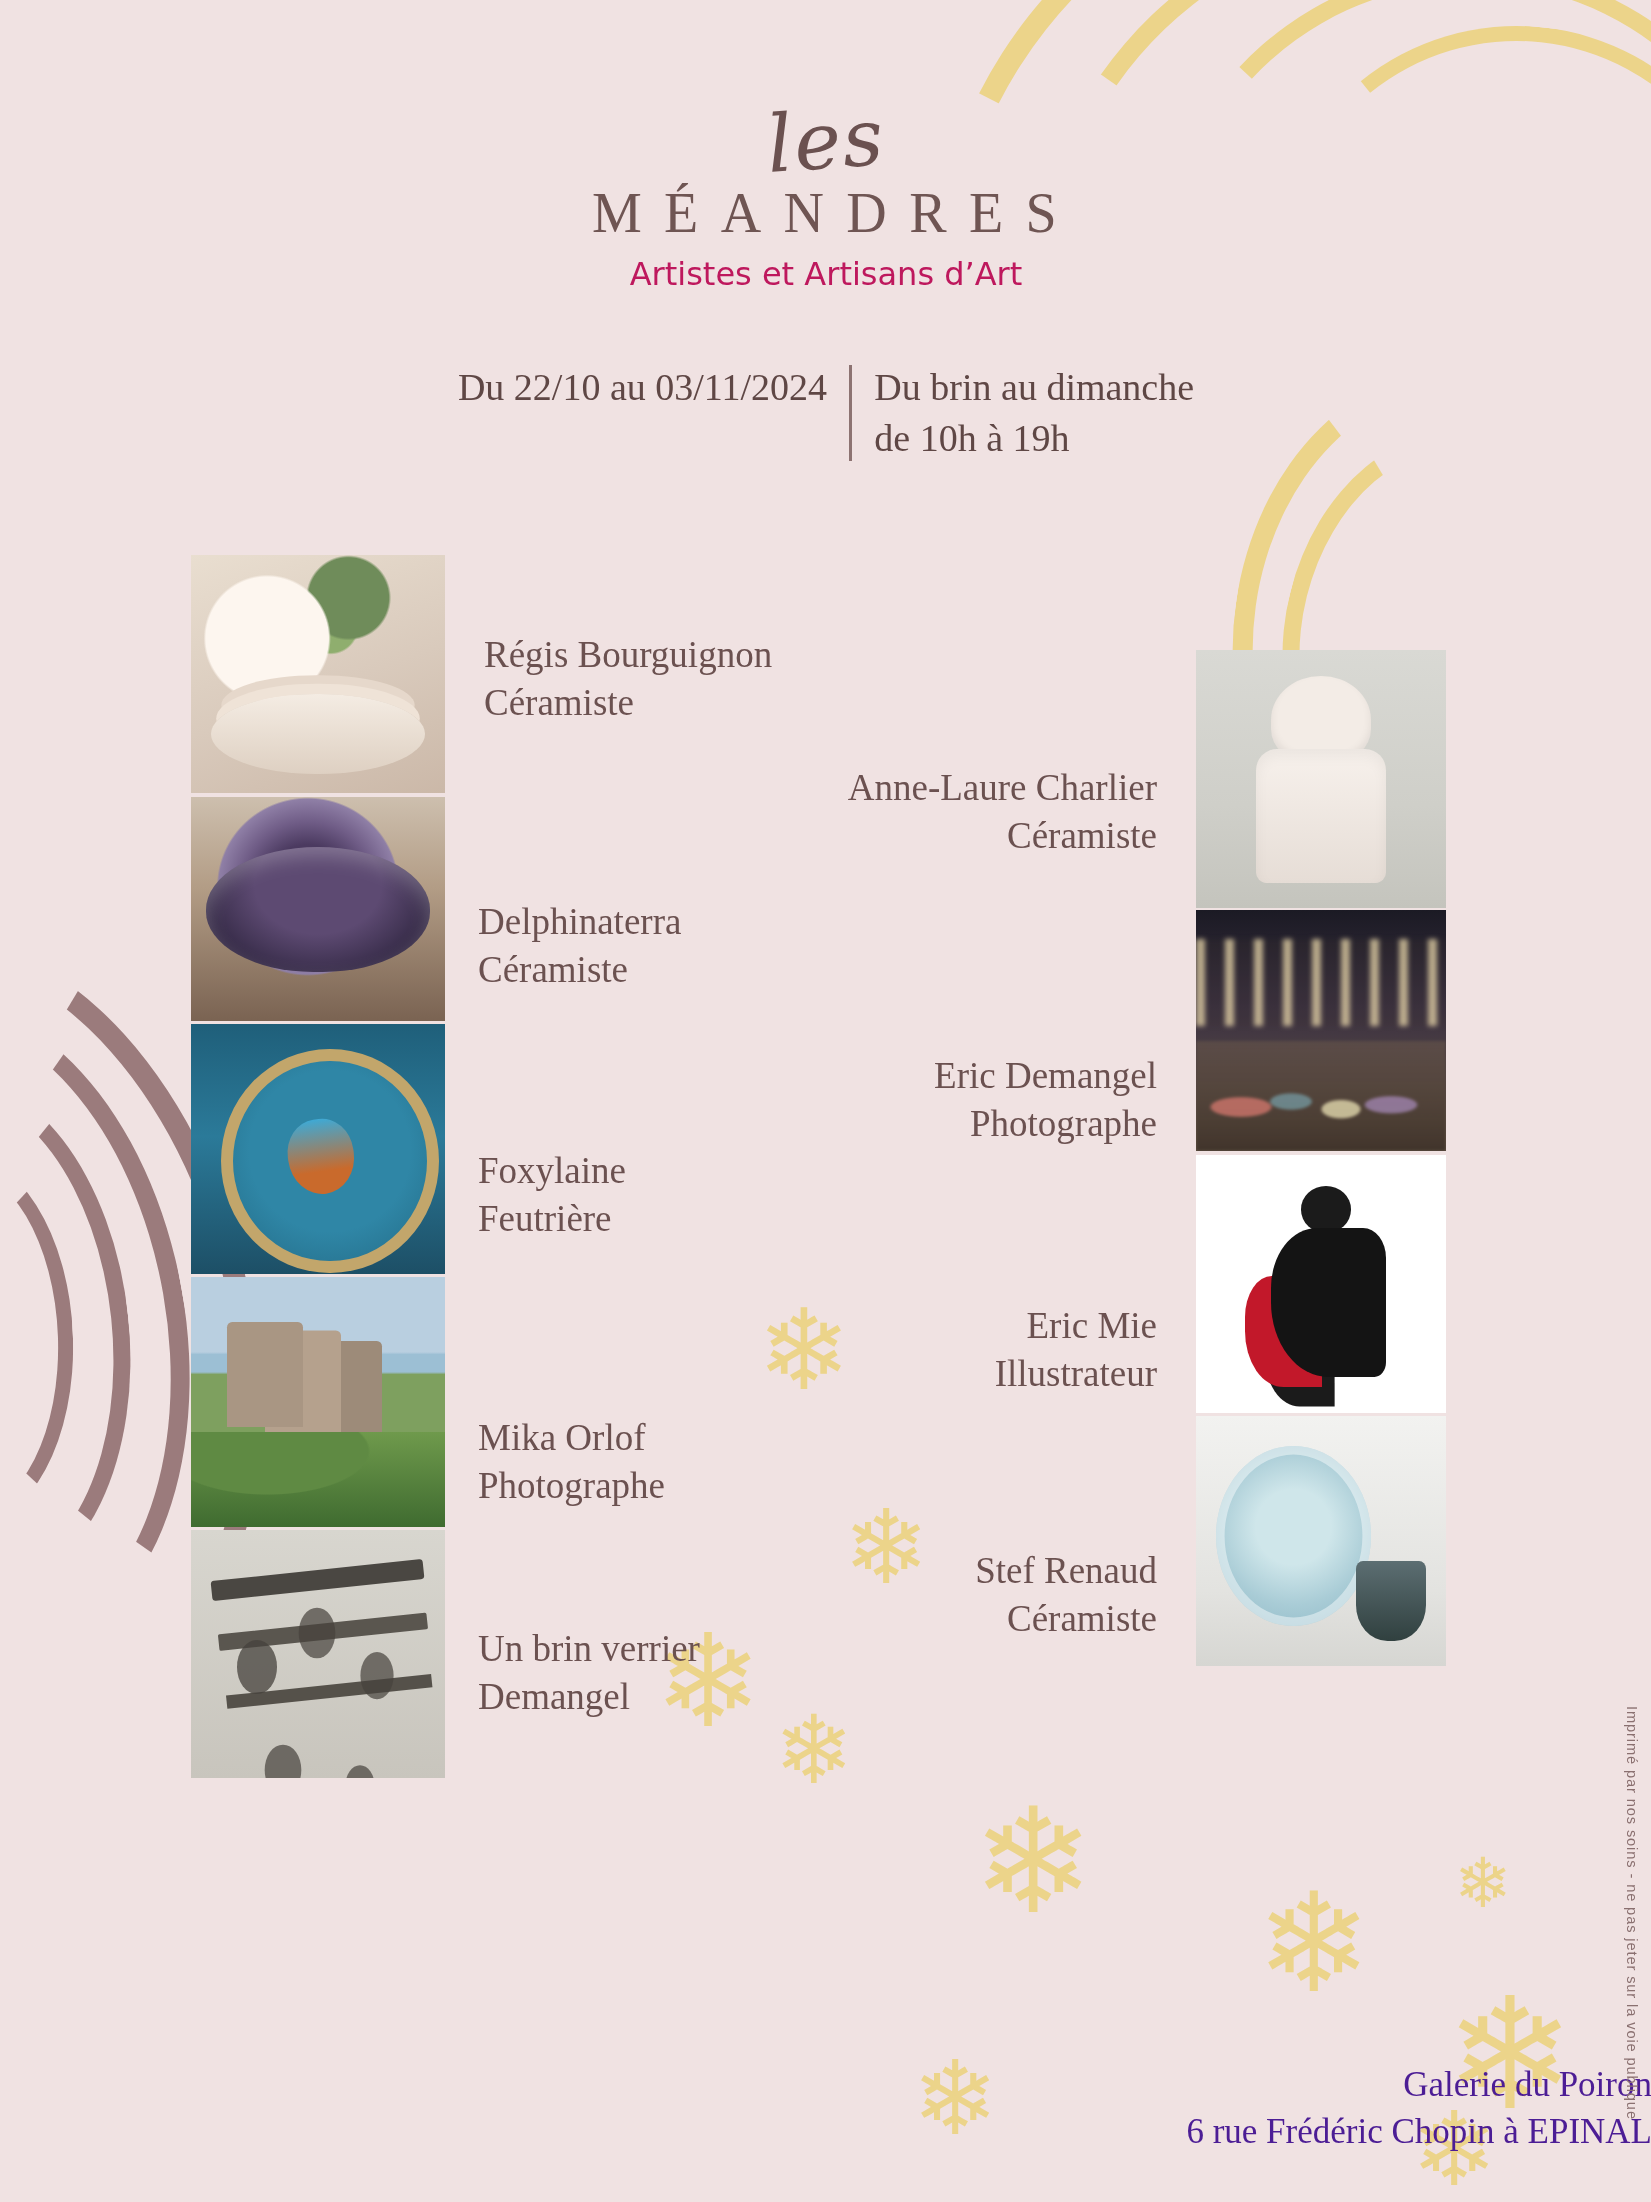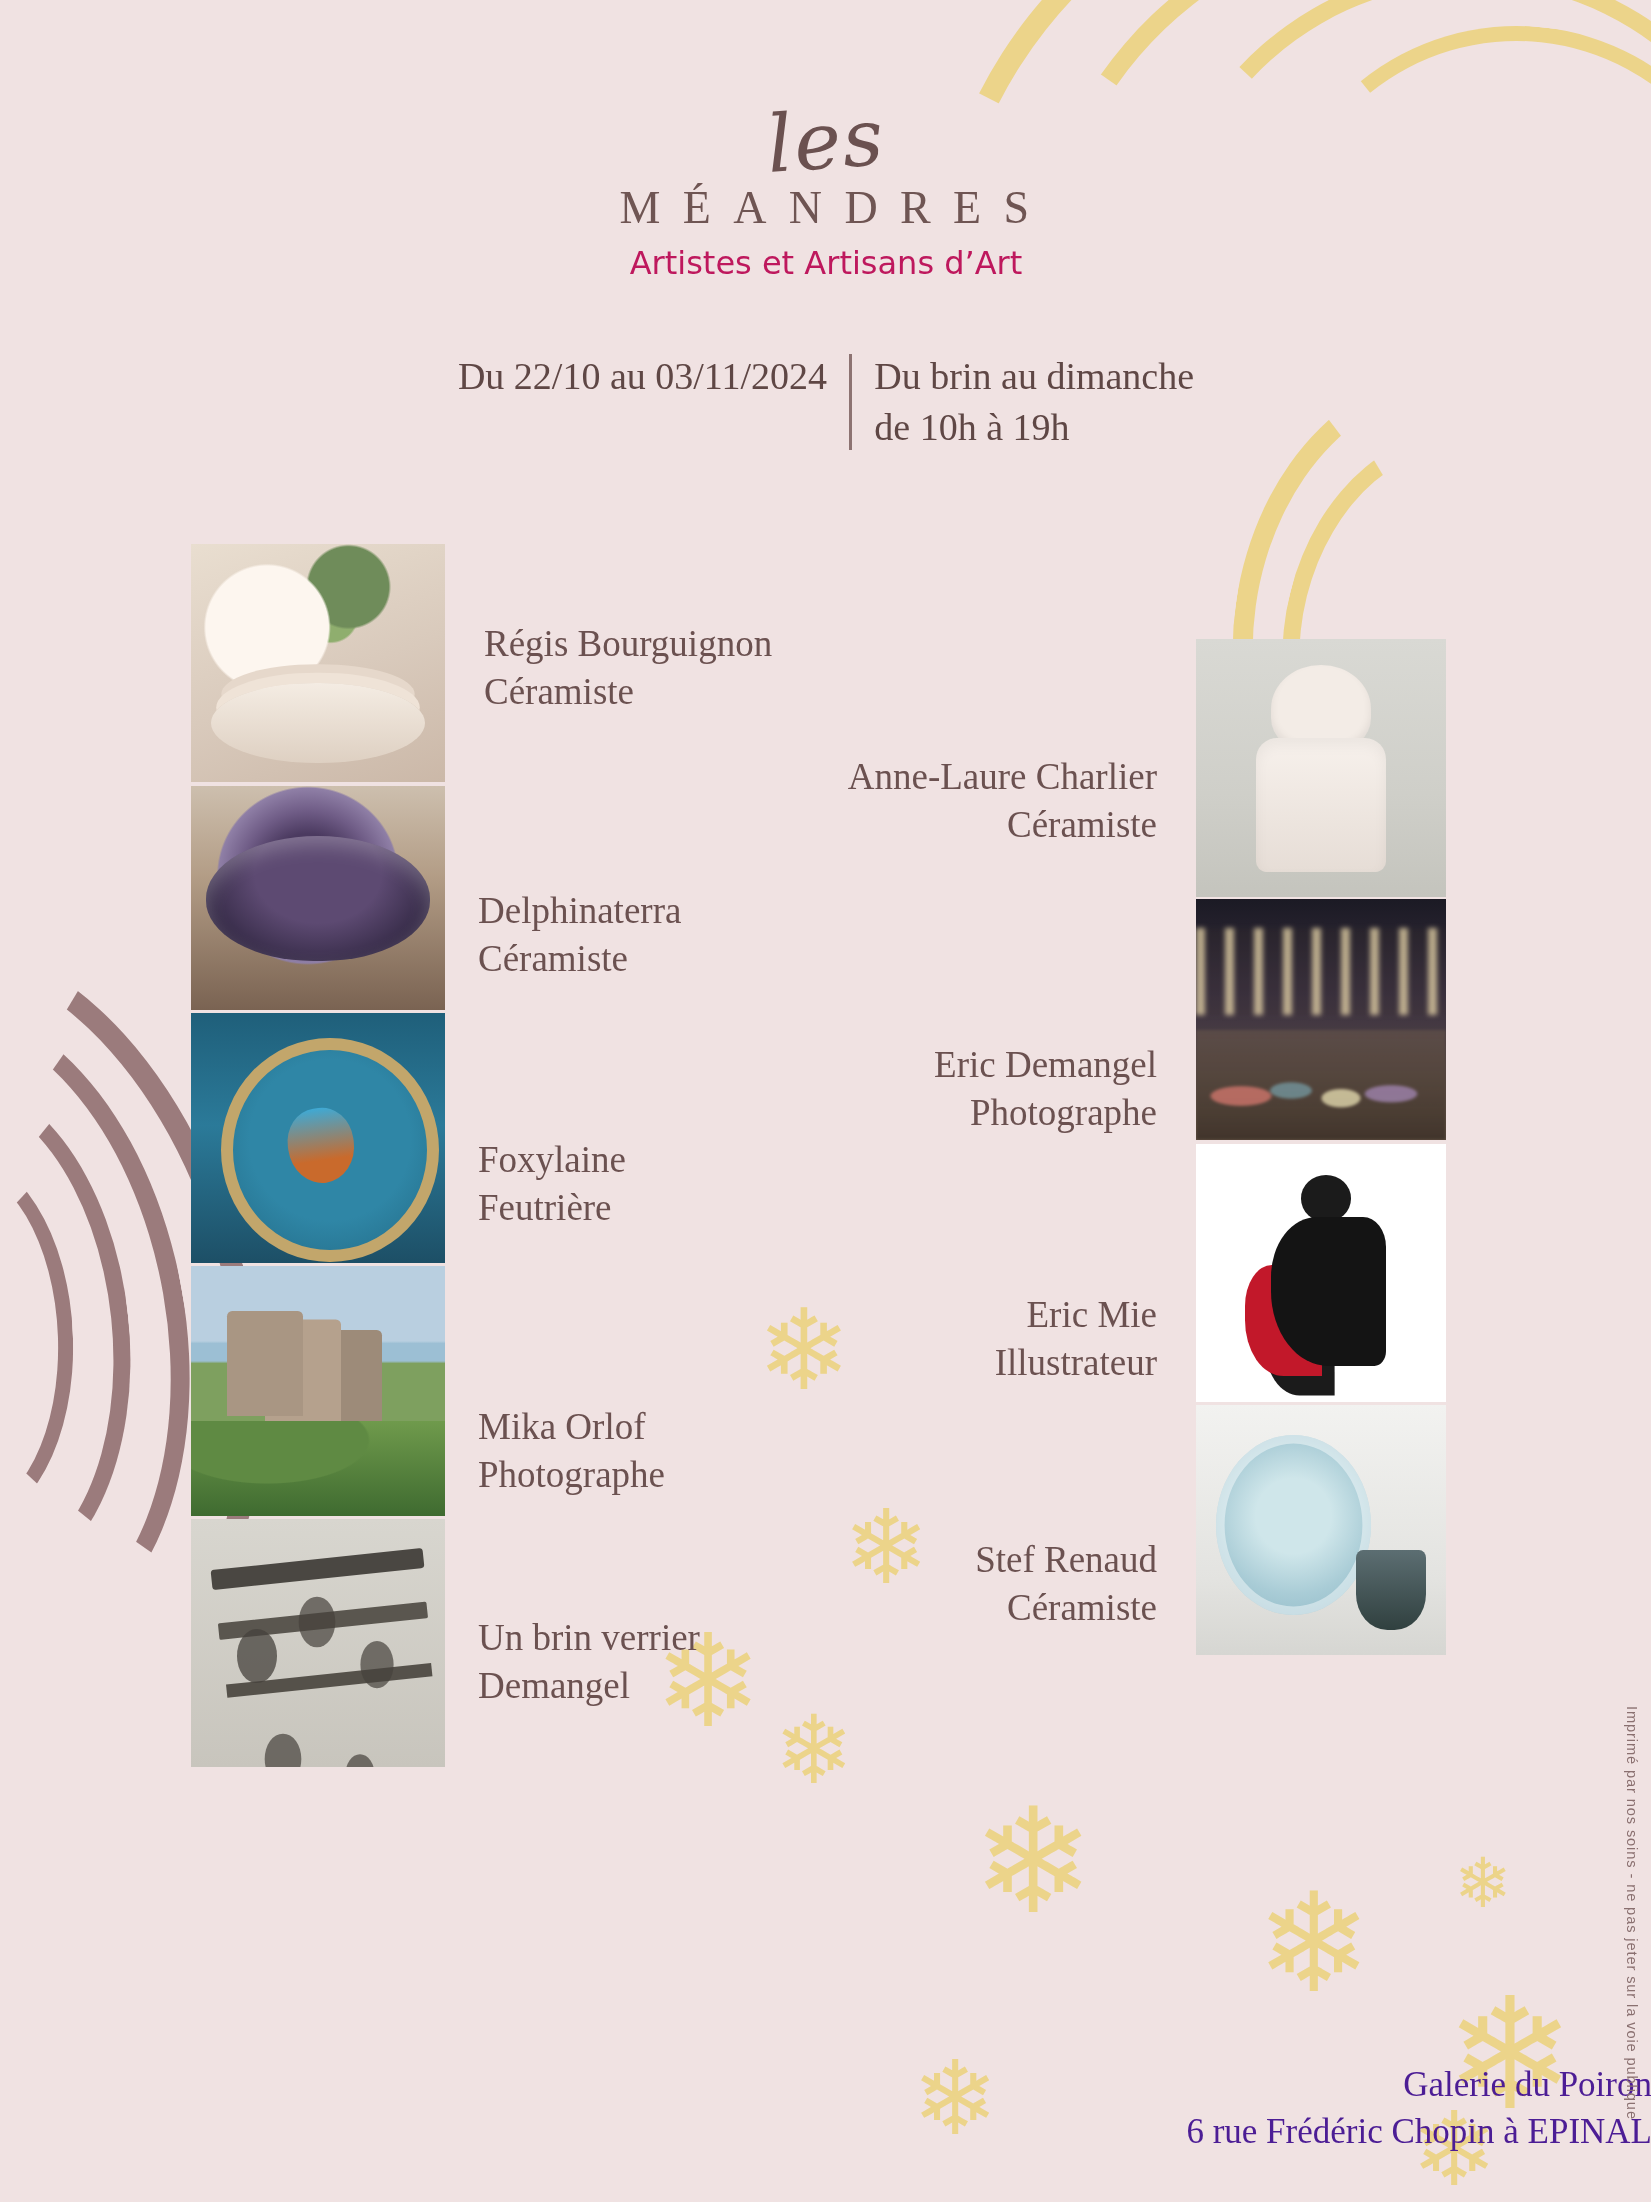--- a/index.html
+++ b/index.html
@@ -79,21 +79,21 @@
     font-style: italic;
     font-size: 79px;
     color: #6b5150;
     letter-spacing: 1.7px;
     margin-bottom: -20.6px;
     transform: rotate(-4deg);
     display: inline-block;
   }
   .title-main {
     font-family: "Liberation Serif", serif;
-    font-size: 46px;
+    font-size: 56px;
     letter-spacing: 22.4px;
     color: #6f5553;
     margin: 8.6px 0 5.2px 19px;
   }
   .title-sub {
     font-family: "DejaVu Sans", sans-serif;
     font-size: 32px;
     color: #be185d;
     margin-top: 10.3px;
   }

